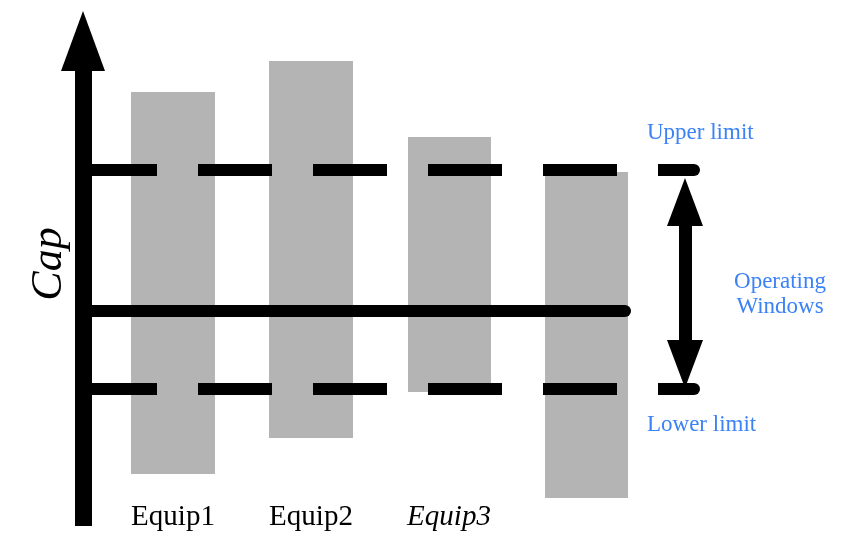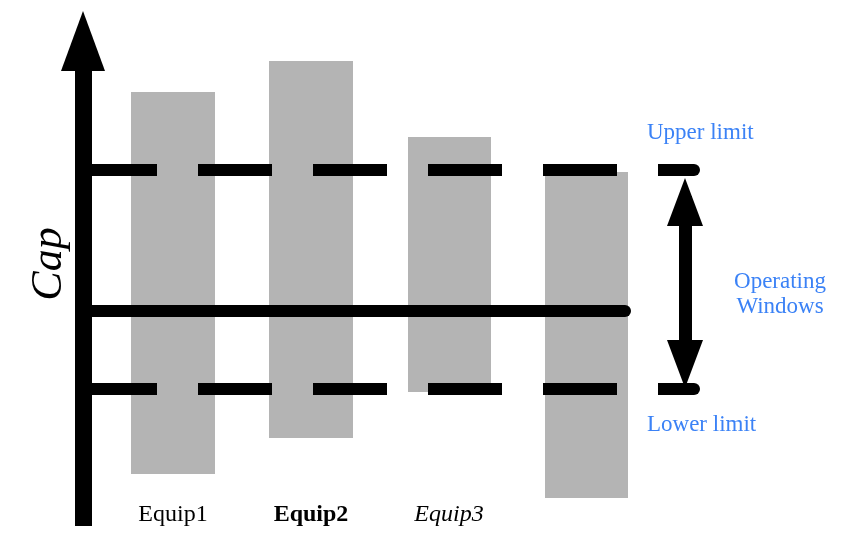--- a/index.html
+++ b/index.html
@@ -114,21 +114,21 @@
     font-size: 23px;
     line-height: 1.08;
     color: #3b82f6;
     white-space: pre-line;
   }
   .cat-label {
     position: absolute;
     top: 501px;
     width: 150px;
     text-align: center;
-    font-size: 24px;
+    font-size: 29px;
     line-height: 1;
     color: #000000;
     white-space: nowrap;
   }
 </style>
 </head>
 <body>
 
 <div id="figure">
 
@@ -153,16 +153,16 @@
   <div class="ow-head-down"></div>
 
   <div class="annot" style="left:647px; top:120px;">Upper limit</div>
 
   <div class="annot" style="left:714px; top:245px; text-align:center; width:140px; margin-left:-4px;margin-top:24px;">Operating
 Windows</div>
 
   <div class="annot" style="left:647px; top:412px;">Lower limit</div>
 
   <div class="cat-label" style="left:98px;">Equip1</div>
-  <div class="cat-label" style="left:236px;font-weight:bold;">Equip2</div>
+  <div class="cat-label" style="left:236px;">Equip2</div>
   <div class="cat-label" style="left:374px;font-style:italic;">Equip3</div>
 
 </div>
 
 </body></html>

